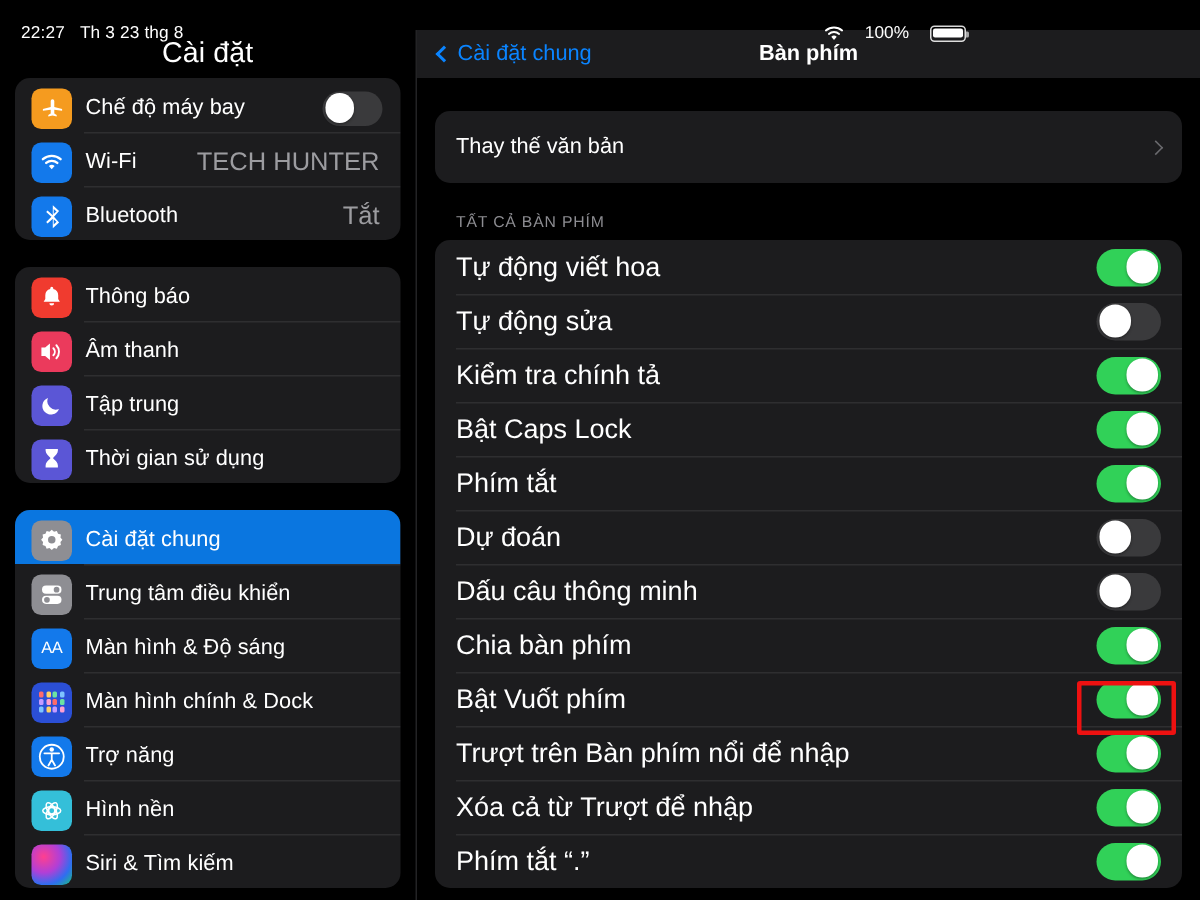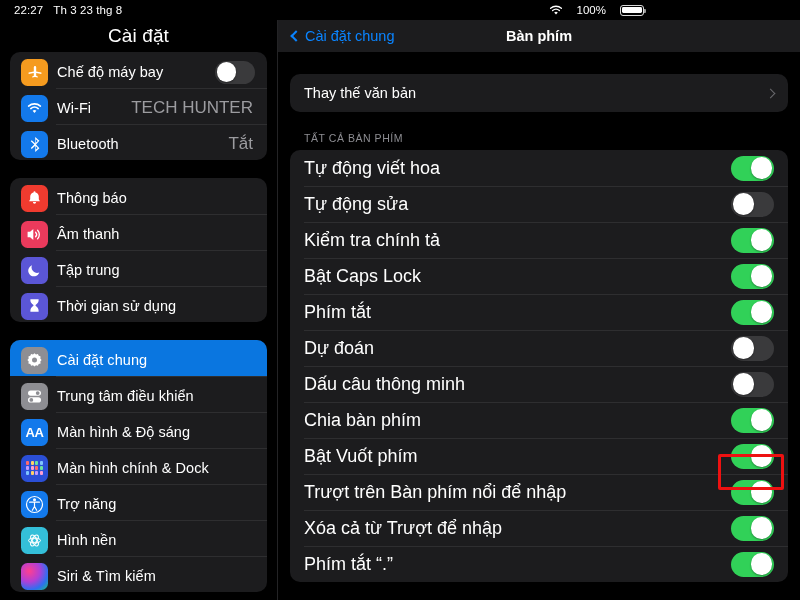--- a/index.html
+++ b/index.html
@@ -7,21 +7,21 @@
     width: 800px; height: 600px;
     background: #000;
     font-family: "Liberation Sans", sans-serif;
     overflow: hidden;
     -webkit-font-smoothing: antialiased;
   }
   #screen { position: relative; width: 800px; height: 600px; background:#000; }
 
   
   .statusbar {
-    position: absolute; top: 0; left: 0; width: 656px; height: 20px;
+    position: absolute; top: 12px; left: 0; width: 656px; height: 20px;
     display: flex; align-items: center;
     padding: 0 12px 0 14px;
     color: #fff; font-size: 11.5px; z-index: 40;
   }
   .sb-left { display:flex; align-items:center; gap:10px; }
   .sb-time { letter-spacing: .1px; }
   .sb-date { letter-spacing: .1px; }
   .sb-right { margin-left:auto; display:flex; align-items:center; gap:14px; }
   .sb-pct { font-size: 11.5px; }
   .wifi-ic { display:inline-block; width:14px; height:11px; position:relative; }
@@ -85,21 +85,21 @@
   .ic-screentime { background: #5b56d6; }
   .ic-general { background: #8e8e93; }
   .ic-control { background: #8e8e93; }
   .ic-display { background: #1379eb; }
   .ic-home { background: #2b4fd6; }
   .ic-access { background: #1379eb; }
   .ic-wallpaper { background: #34bfd9; }
   .ic-siri {
     background: radial-gradient(circle at 30% 30%, #ff3f8f 0%, #b13fd6 40%, #2f6ef0 70%, #19c27a 100%);
   }
-  .aa-txt { font-size: 13px; font-weight: 700; color:#fff; letter-spacing:-.3px; }
+  .aa-txt { font-size: 11px; font-weight: 400; color:#fff; letter-spacing:-.3px; }
   .home-grid {
     width:17px; height:15px; display:grid; grid-template-columns: repeat(4,1fr);
     grid-template-rows: repeat(3,1fr); gap:1.3px;
   }
   .home-grid b { background:#fff; border-radius:1px; display:block; }
   .home-grid b.c1{background:#ff6b6b}.home-grid b.c2{background:#ffd166}
   .home-grid b.c3{background:#6be3a2}.home-grid b.c4{background:#7fc4ff}
   .home-grid b.c5{background:#c59bff}.home-grid b.c6{background:#ff9fd1}
 
   
@@ -126,21 +126,21 @@
   .nav-title {
     position:absolute; left:0; right:0; text-align:center;
     color:#fff; font-size:14.5px; font-weight:700; pointer-events:none;
   }
   .main-scroll { padding: 0 12px; }
   .card {
     background:#1c1c1e; border-radius:10px; overflow:hidden;
   }
   .card-spacer-top { height: 22px; }
   .disclosure-row {
-    display:flex; align-items:center; height: 38px; padding: 0 14px;
+    display:flex; align-items:center; height: 48px; padding: 0 14px;
     cursor:pointer;
   }
   .disclosure-label { color:#fff; font-size:14.5px; }
   .chev-right {
     margin-left:auto; width:7px; height:7px;
     border-top:1.8px solid #6a6a6e; border-right:1.8px solid #6a6a6e;
     transform: rotate(45deg);
   }
   .sec-header {
     color:#8d8d92; font-size:10.5px; letter-spacing:.55px;

